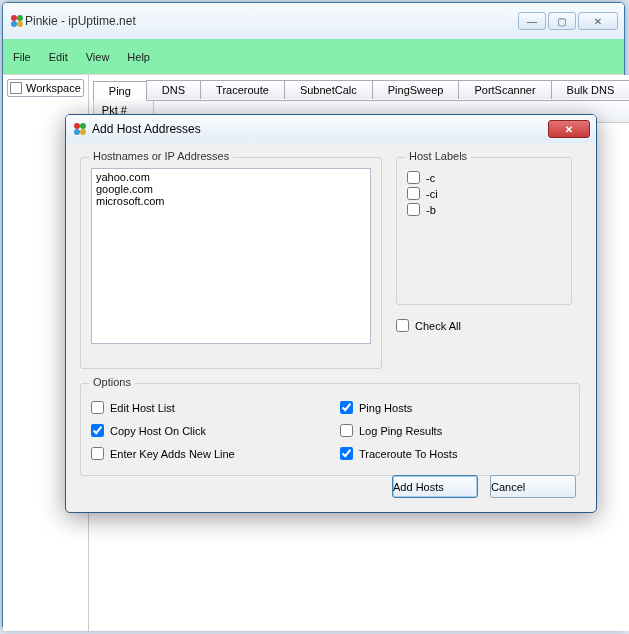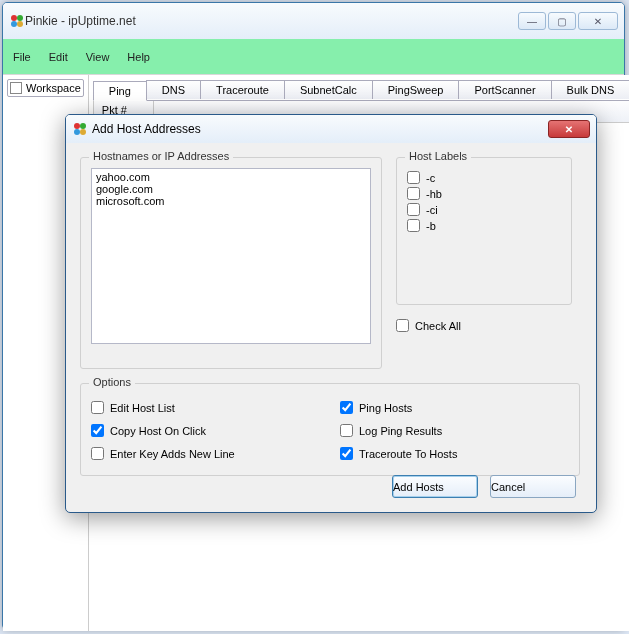--- a/index.html
+++ b/index.html
@@ -141,24 +141,20 @@
       </div>
       <div>
         <div class="group labels">
           <div class="group-label">Host Labels</div>
           <label class="chk">
               <input type="checkbox" style="">
               <span>-c</span>
             </label>
           <label class="chk">
               <input type="checkbox" style="">
-              <span>-hb</span>
-            </label>
-          <label class="chk">
-              <input type="checkbox" style="">
               <span>-ci</span>
             </label>
           <label class="chk">
               <input type="checkbox" style="">
               <span>-b</span>
             </label>
         </div>
         <div class="labels-bottom">
           <label class="chk">
               <input type="checkbox" style="">

